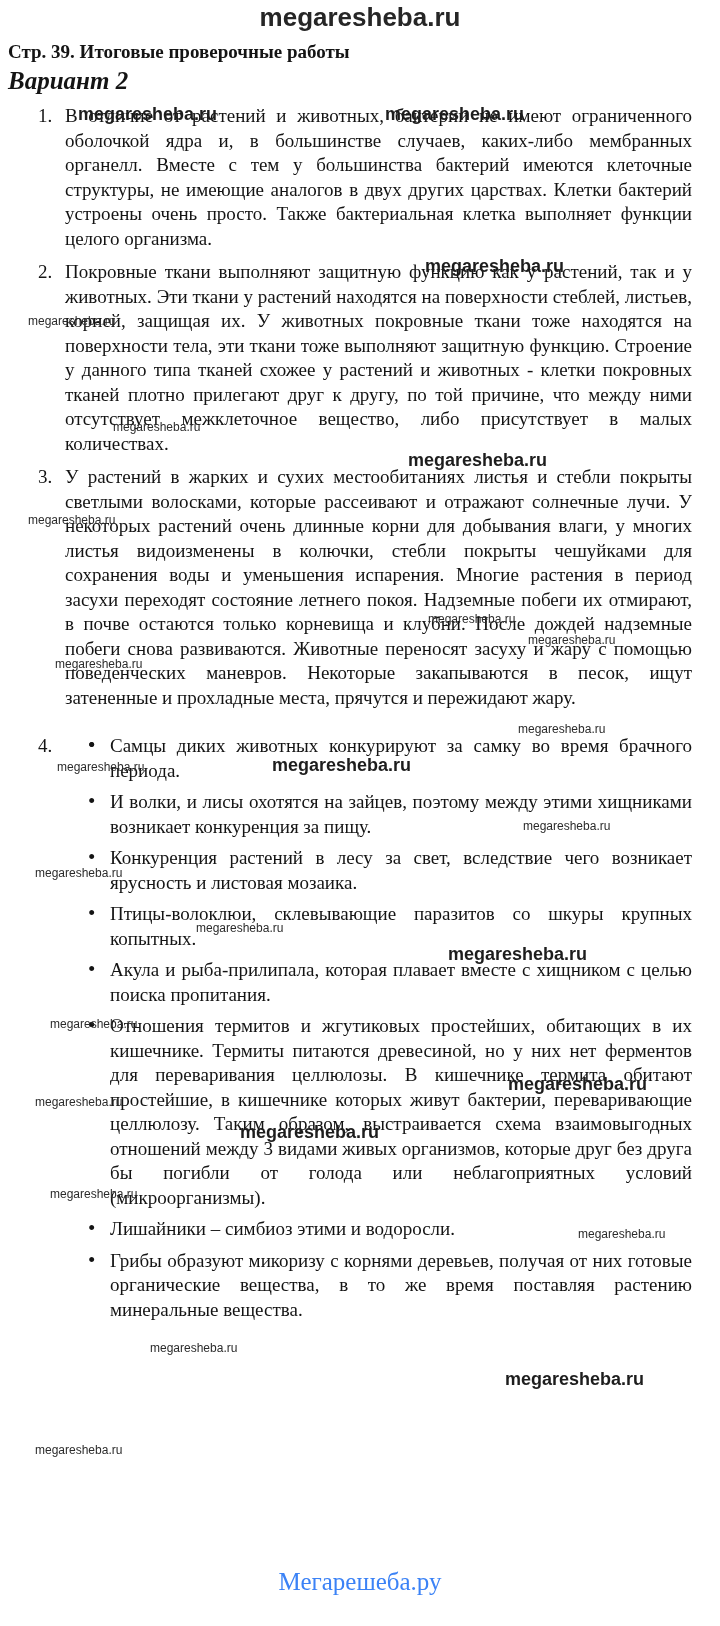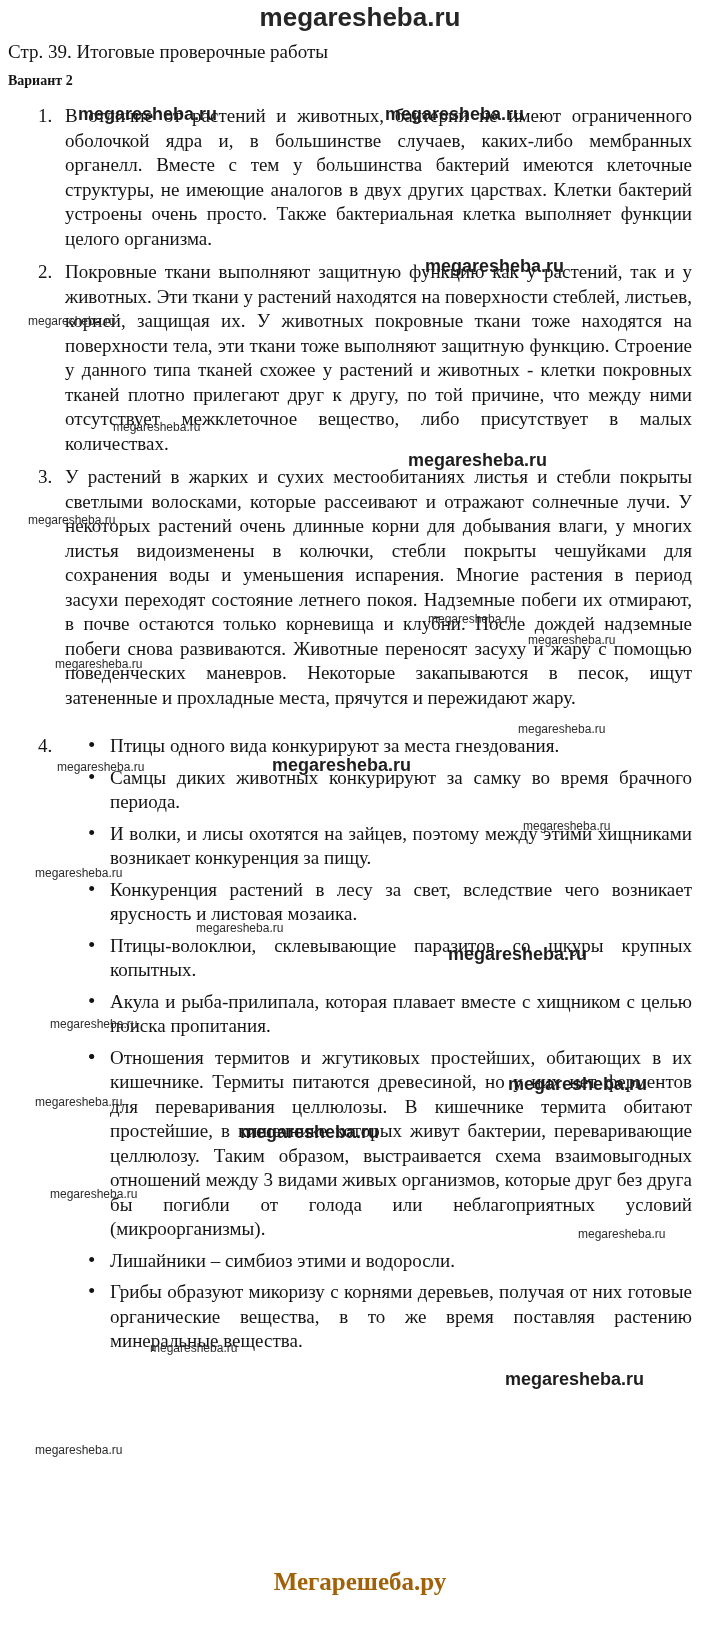--- a/index.html
+++ b/index.html
@@ -9,22 +9,22 @@
     font-family:"Liberation Serif", serif; color:#141414;
   }
   #page { position:relative; width:720px; height:1626px; overflow:hidden; background:#fff; }
 
   .site-logo {
     padding-top:2px; text-align:center;
     font-family:"Liberation Sans", sans-serif;
     font-weight:700; font-size:26px; line-height:30px; color:#262626;
   }
   .titles { margin:6px 0 0 8px; }
-  .t1 { font-weight:400; font-size:19px; line-height:27px; }
-  .variant { font-weight:600; font-size:14px; line-height:27px; margin-top:2px; }
+  .t1 { font-weight:700; font-size:19px; line-height:27px; }
+  .variant { font-style:italic; font-weight:600; font-size:25px; line-height:27px; margin-top:2px; }
 
   #content { margin-top:10px; }
   .block {
     position:relative; margin:0 28px 7px 65px;
     text-align:justify; font-size:19px; line-height:24.5px;
   }
   .block[data-kind="numbered"] { margin-bottom:9px; }
   .block[data-kind="numbered"] .num { position:absolute; left:-27px; top:0; }
   .block[data-kind="bullet"] { margin-left:110px; }
   .block[data-kind="bullet"] .bullet { position:absolute; left:-22px; top:-1px; font-size:21px; }
@@ -33,21 +33,21 @@
 
   .wm {
     position:absolute; white-space:nowrap;
     font-family:"Liberation Sans", sans-serif; color:#1d1d1d;
   }
   .wm[data-size="lg"] { font-weight:700; font-size:18px; }
   .wm[data-size="sm"] { font-weight:400; font-size:12px; color:#2b2b2b; }
 
   .footer {
     position:absolute; left:0; top:1568px; width:100%;
-    text-align:center; font-weight:700; font-size:25px; color:#a16207;
+    text-align:center; font-weight:400; font-size:25px; color:#3b82f6;
     font-family:"Liberation Serif", serif;
   }
 </style>
 </head>
 <body>
 
 <div id="page">
 
   <div class="site-logo">megaresheba.ru</div>
 
@@ -59,21 +59,21 @@
   <div id="content">
 
       <div class="block" data-kind="numbered"><span class="num">1.</span><span class="txt">В отличие от растений и животных, бактерии не имеют ограниченного оболочкой ядра и, в большинстве случаев, каких-либо мембранных органелл. Вместе с тем у большинства бактерий имеются клеточные структуры, не имеющие аналогов в двух других царствах. Клетки бактерий устроены очень просто. Также бактериальная клетка выполняет функции целого организма.</span></div>
 
       <div class="block" data-kind="numbered"><span class="num">2.</span><span class="txt">Покровные ткани выполняют защитную функцию как у растений, так и у животных. Эти ткани у растений находятся на поверхности стеблей, листьев, корней, защищая их. У животных покровные ткани тоже находятся на поверхности тела, эти ткани тоже выполняют защитную функцию. Строение у данного типа тканей схожее у растений и животных - клетки покровных тканей плотно прилегают друг к другу, по той причине, что между ними отсутствует межклеточное вещество, либо присутствует в малых количествах.</span></div>
 
       <div class="block" data-kind="numbered"><span class="num">3.</span><span class="txt">У растений в жарких и сухих местообитаниях листья и стебли покрыты светлыми волосками, которые рассеивают и отражают солнечные лучи. У некоторых растений очень длинные корни для добывания влаги, у многих листья видоизменены в колючки, стебли покрыты чешуйками для сохранения воды и уменьшения испарения. Многие растения в период засухи переходят состояние летнего покоя. Надземные побеги их отмирают, в почве остаются только корневища и клубни. После дождей надземные побеги снова развиваются. Животные переносят засуху и жару с помощью поведенческих маневров. Некоторые закапываются в песок, ищут затененные и прохладные места, прячутся и пережидают жару.</span></div>
 
       <div class="block" data-kind="numbered" data-gap="1"><span class="num">4.</span></div>
 
-      <div class="block" data-kind="bullet"><span class="bullet">•</span><span class="txt">Птицы одного вида конкурируют за места гнездования.</span></div>
+      <div class="block" data-kind="bullet"><span class="bullet">•</span></div>
 
       <div class="block" data-kind="bullet"><span class="bullet">•</span><span class="txt">Самцы диких животных конкурируют за самку во время брачного периода.</span></div>
 
       <div class="block" data-kind="bullet"><span class="bullet">•</span><span class="txt">И волки, и лисы охотятся на зайцев, поэтому между этими хищниками возникает конкуренция за пищу.</span></div>
 
       <div class="block" data-kind="bullet"><span class="bullet">•</span><span class="txt">Конкуренция растений в лесу за свет, вследствие чего возникает ярусность и листовая мозаика.</span></div>
 
 
       <div class="block" data-kind="bullet"><span class="bullet">•</span><span class="txt">Птицы-волоклюи, склевывающие паразитов со шкуры крупных копытных.</span></div>
 

